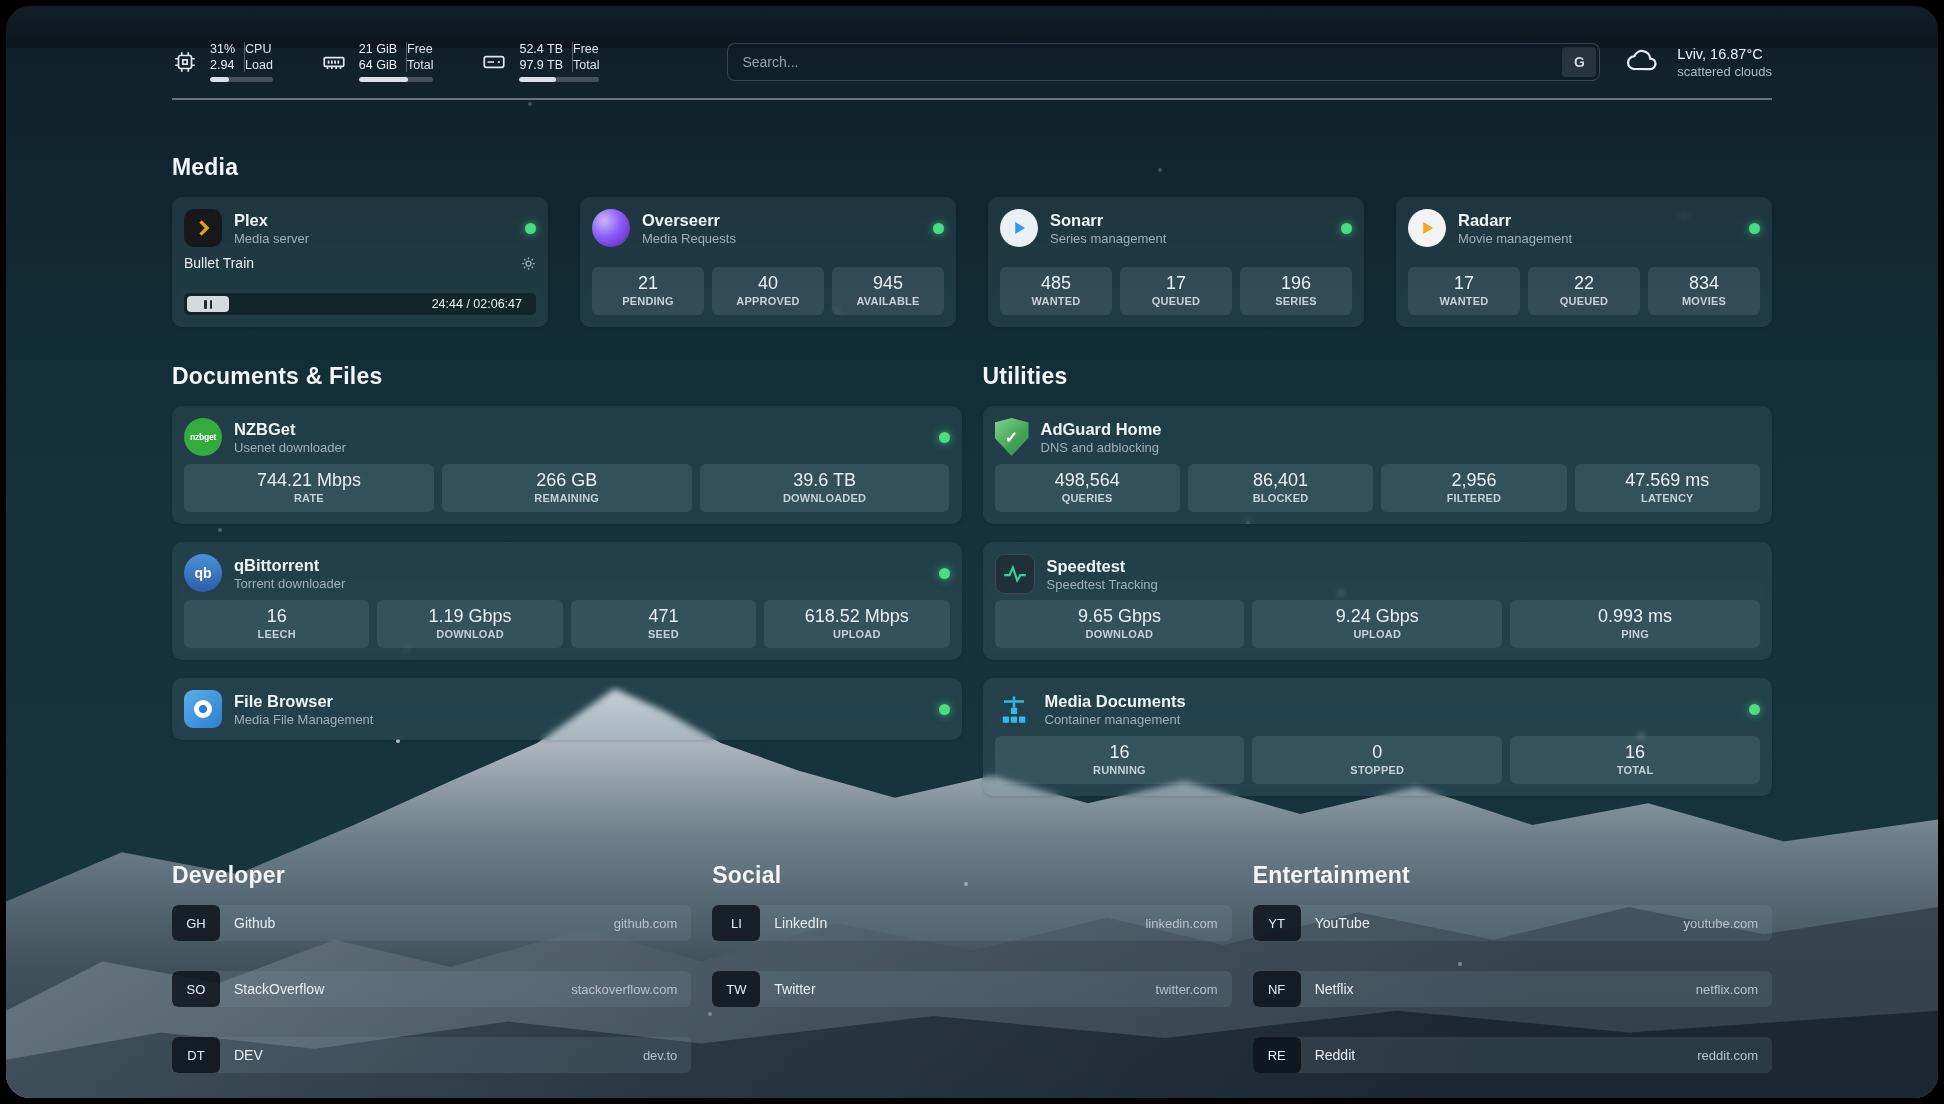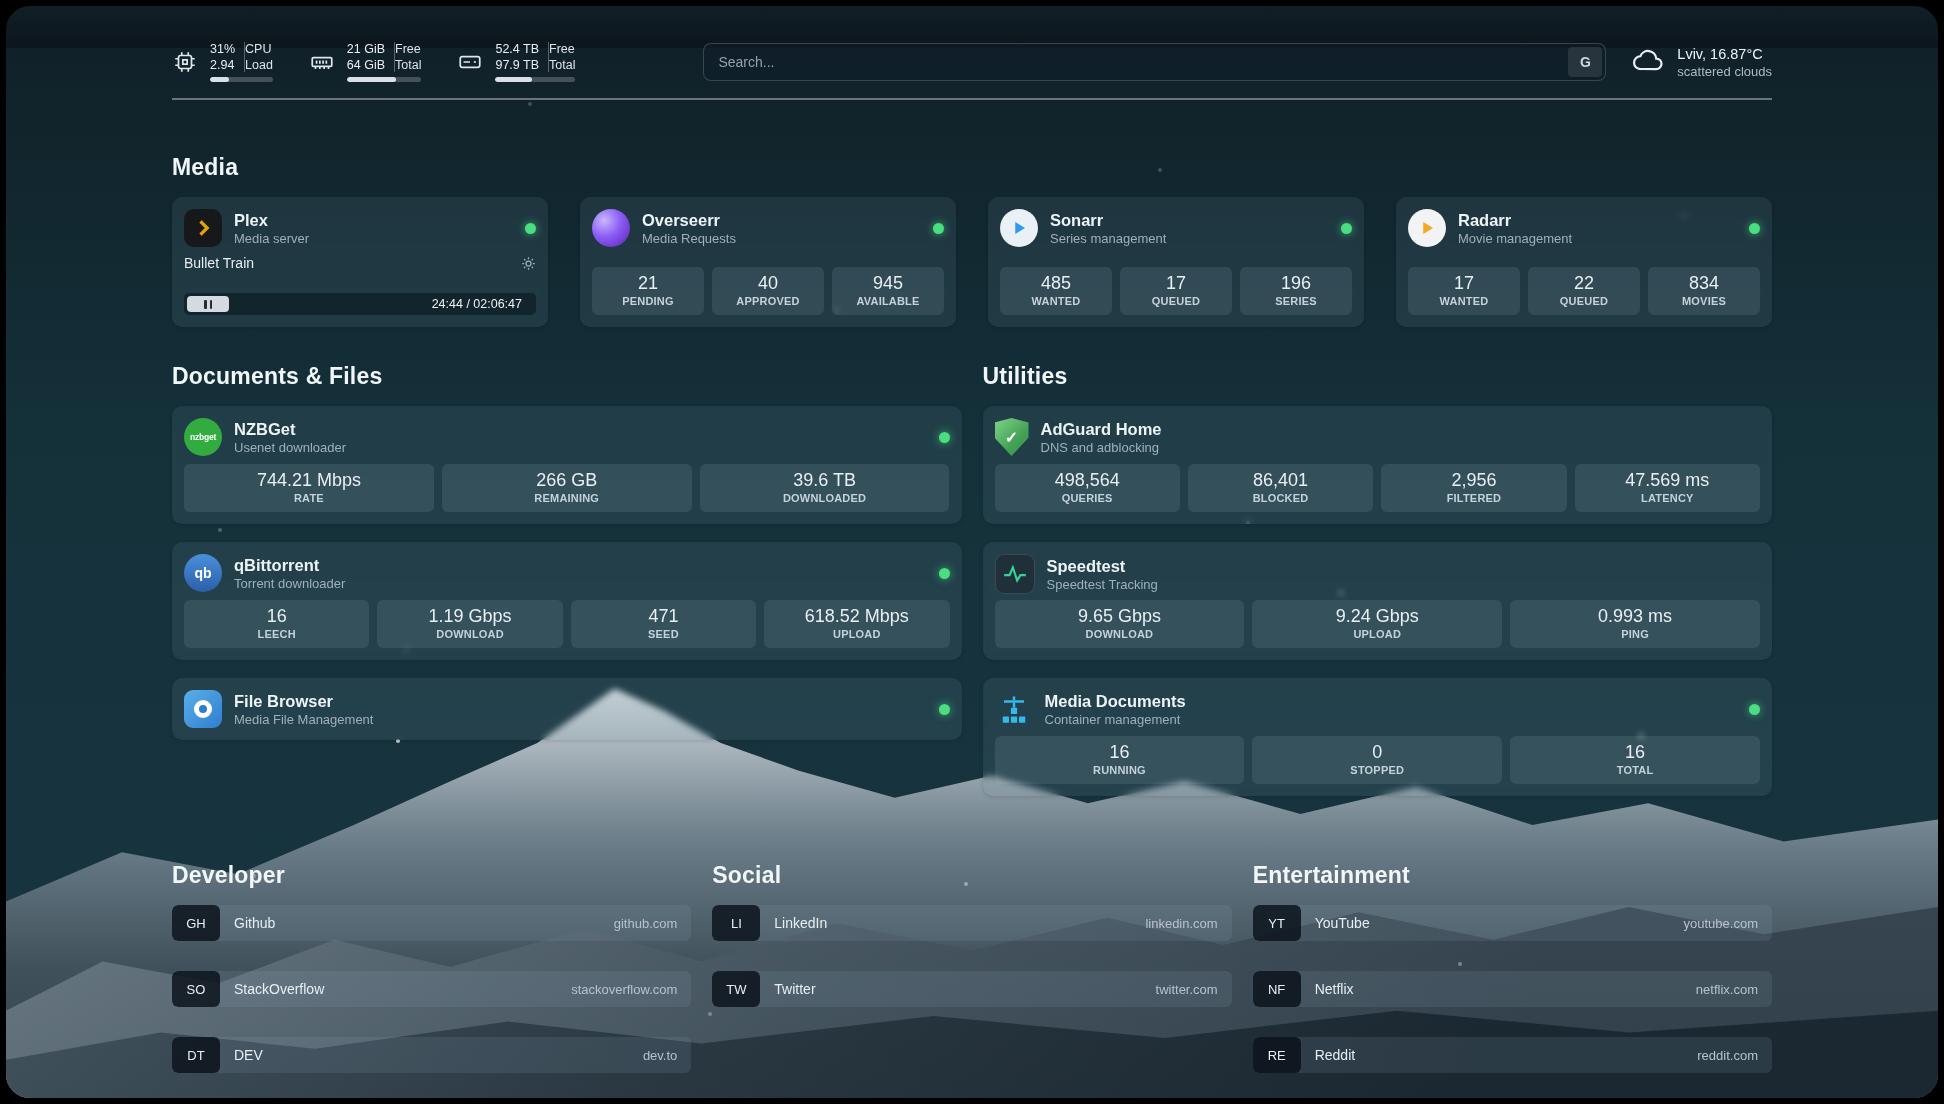--- a/index.html
+++ b/index.html
@@ -19,38 +19,38 @@
     box-shadow:390px 733px 0 rgba(255,255,255,.75),1633px 728px 0 rgba(255,255,255,.8),828px 302px 0 rgba(255,255,255,.25),
     1240px 514px 0 rgba(255,255,255,.3),398px 642px 0 rgba(255,255,255,.3),1676px 208px 0 rgba(255,255,255,.25),
     958px 876px 0 rgba(255,255,255,.4),212px 522px 0 rgba(255,255,255,.25),1452px 956px 0 rgba(255,255,255,.35),
     702px 1006px 0 rgba(255,255,255,.3),1152px 162px 0 rgba(255,255,255,.2),522px 96px 0 rgba(255,255,255,.2),
     1333px 585px 0 rgba(255,255,255,.6),246px 868px 0 rgba(255,255,255,.3);}
 
   .content{position:absolute;inset:0;padding:36px 166px 0;}
 
   
   .topbar{display:flex;align-items:center;}
-  .sys-widgets{display:flex;gap:36px;}
+  .sys-widgets{display:flex;gap:48px;}
   .sys-widget{display:flex;align-items:center;gap:12px;}
   .sys-icon svg{display:block;}
   .sys-cols{display:flex;}
   .sys-col{display:flex;flex-direction:column;gap:2px;}
   .sys-col.labels{margin-left:9px;border-left:1px solid rgba(255,255,255,.3);}
   .sys-val,.sys-lab{font-size:12.5px;line-height:14px;color:#e8eef2;white-space:nowrap;}
   .sys-lab{color:#dce4e9;}
   .sys-bar{margin-top:5px;height:5px;border-radius:3px;background:rgba(255,255,255,.22);overflow:hidden;}
   .sys-fill{height:100%;background:#d9e1e6;border-radius:3px;}
   .search-wrap{flex:1;margin:0 24px 0 128px;position:relative;}
   .search-input{width:100%;height:38px;background:rgba(15,30,40,.55);border:1px solid rgba(255,255,255,.18);
     border-radius:8px;padding:0 48px 0 14px;color:#e8eef2;font-size:14px;font-family:inherit;outline:none;box-sizing:border-box;}
   .search-input::placeholder{color:#93a3ad;}
   .search-btn{position:absolute;right:4px;top:4px;bottom:4px;width:34px;border:none;border-radius:4px;
     background:rgba(255,255,255,.10);color:#cfd8de;font-size:14px;font-weight:bold;font-family:inherit;cursor:pointer;
     display:flex;align-items:center;justify-content:center;}
-  .weather{display:flex;align-items:center;gap:11px;}
+  .weather{display:flex;align-items:center;gap:17px;}
   .weather-text{display:flex;flex-direction:column;gap:2px;}
   .weather-loc{font-size:14.5px;color:#eef3f6;}
   .weather-cond{font-size:13px;color:#aebbc4;}
   .divider{margin-top:16px;border-top:2px solid rgba(255,255,255,.38);}
 
   
   h2{margin:0;}
   .sec-title{font-size:23px;font-weight:600;color:#f2f6f8;letter-spacing:.2px;}
   .media-title{margin-top:54px;}
   .media-grid{display:grid;grid-template-columns:repeat(4,1fr);gap:32px;margin-top:16px;}

